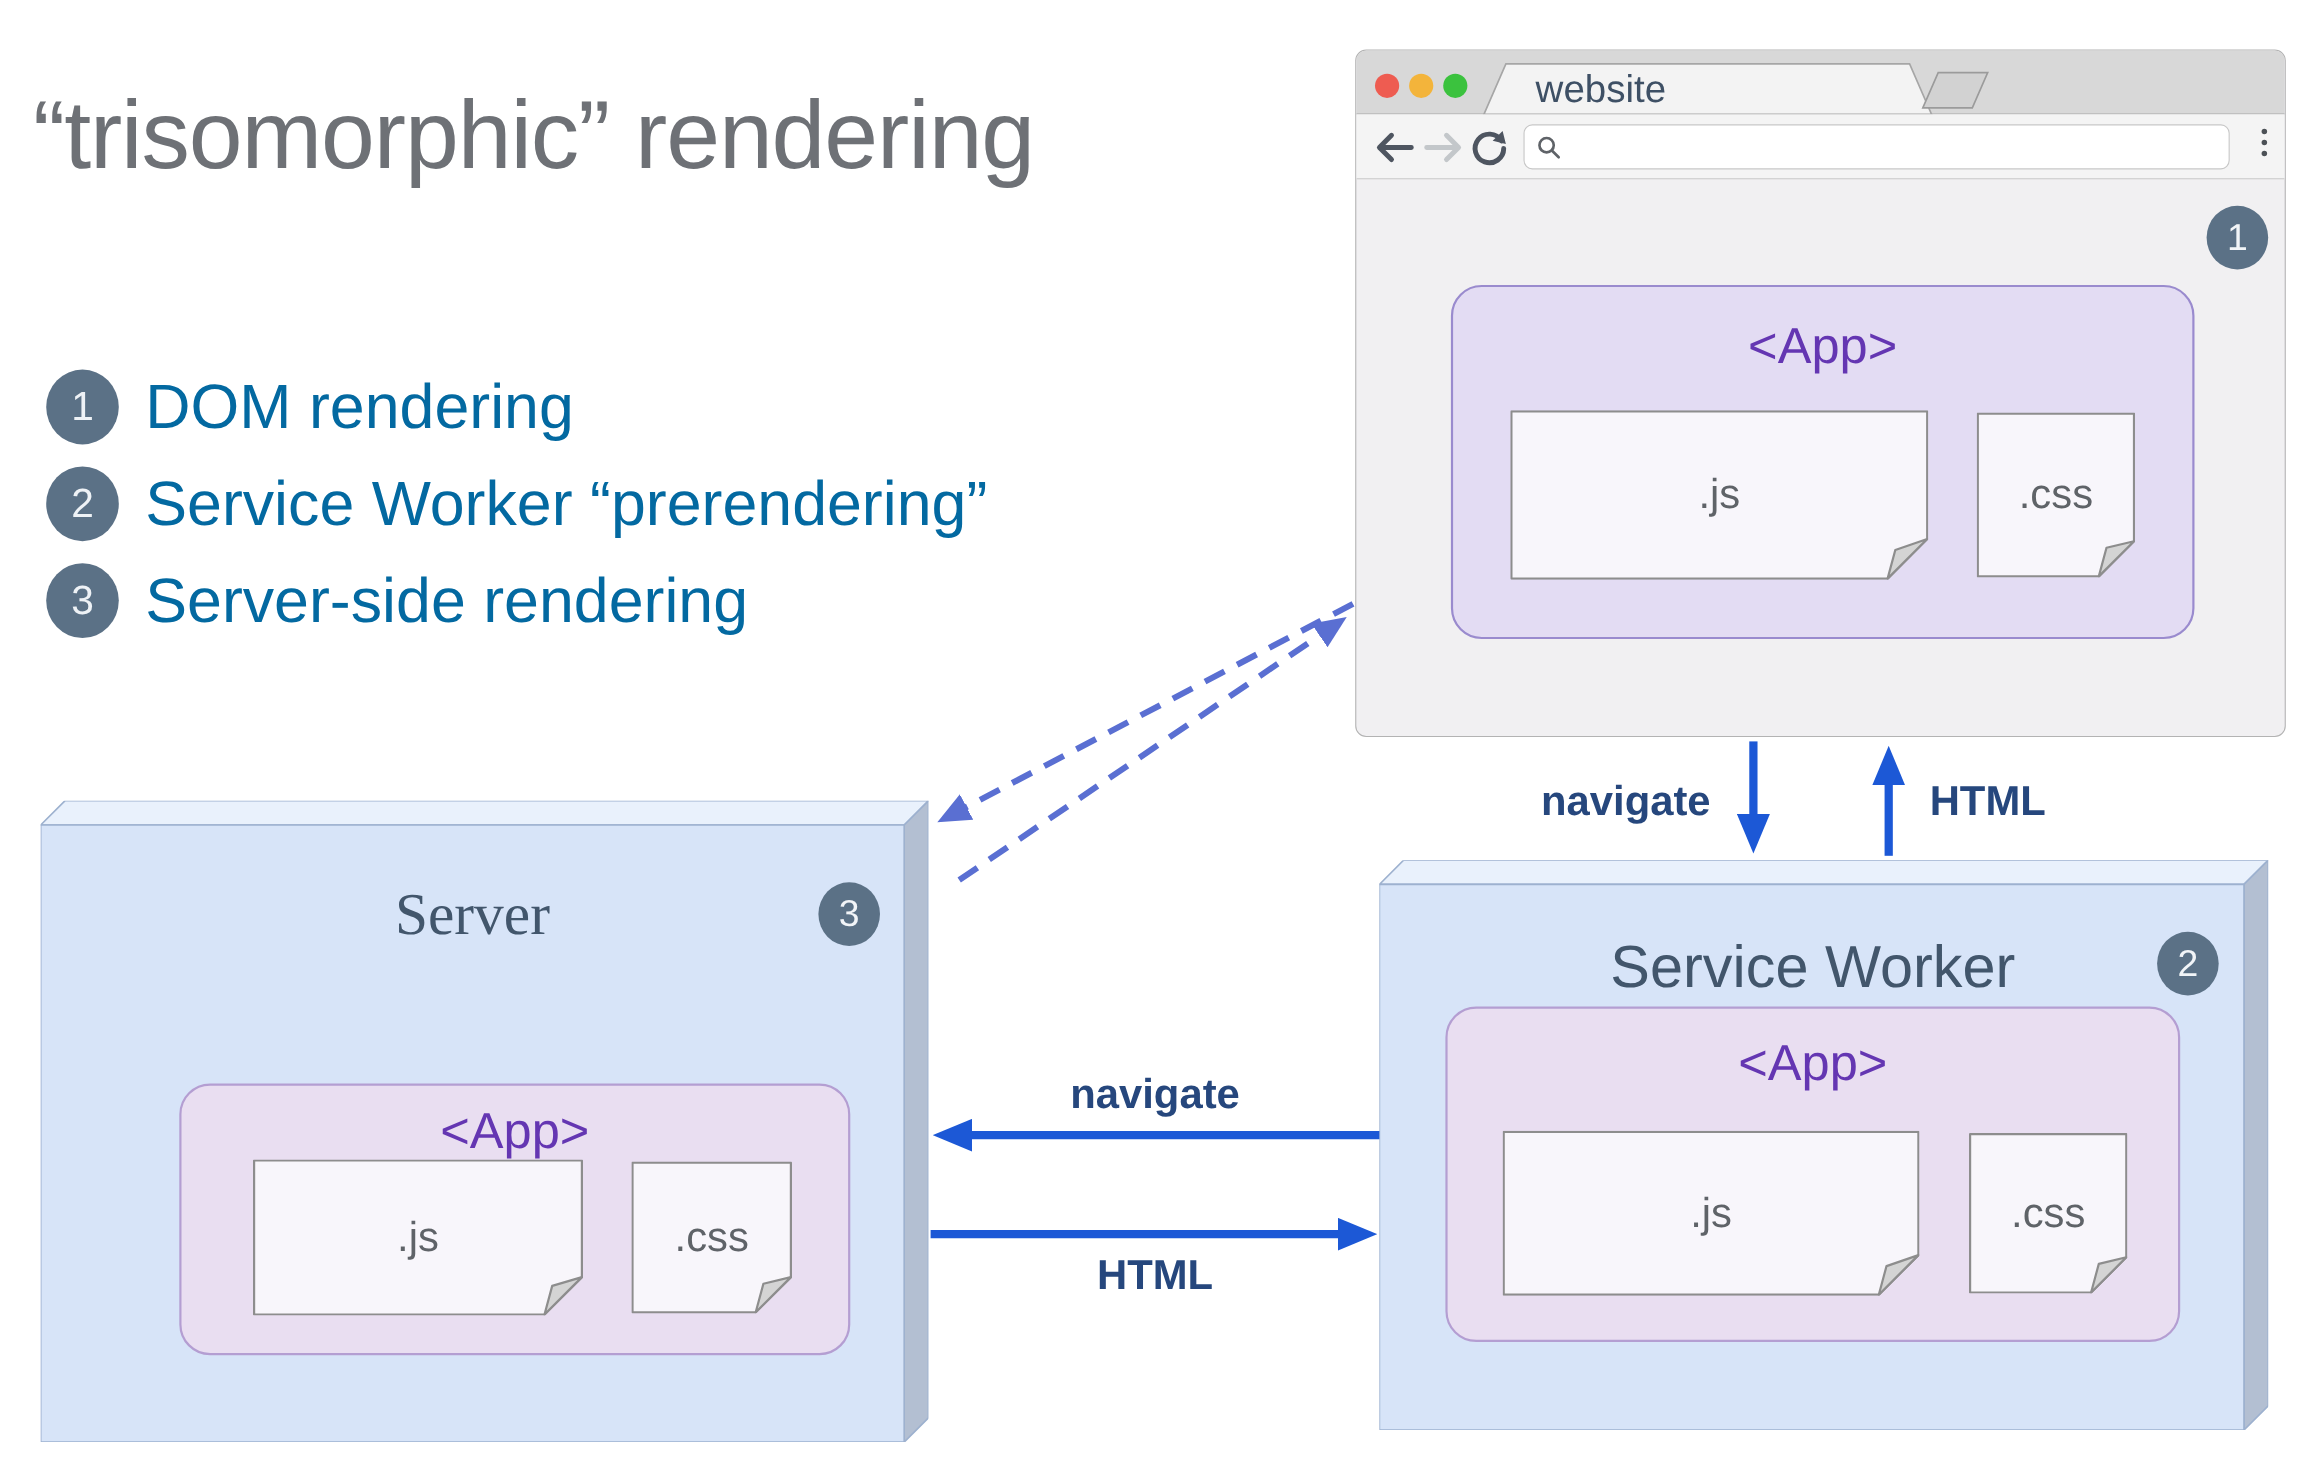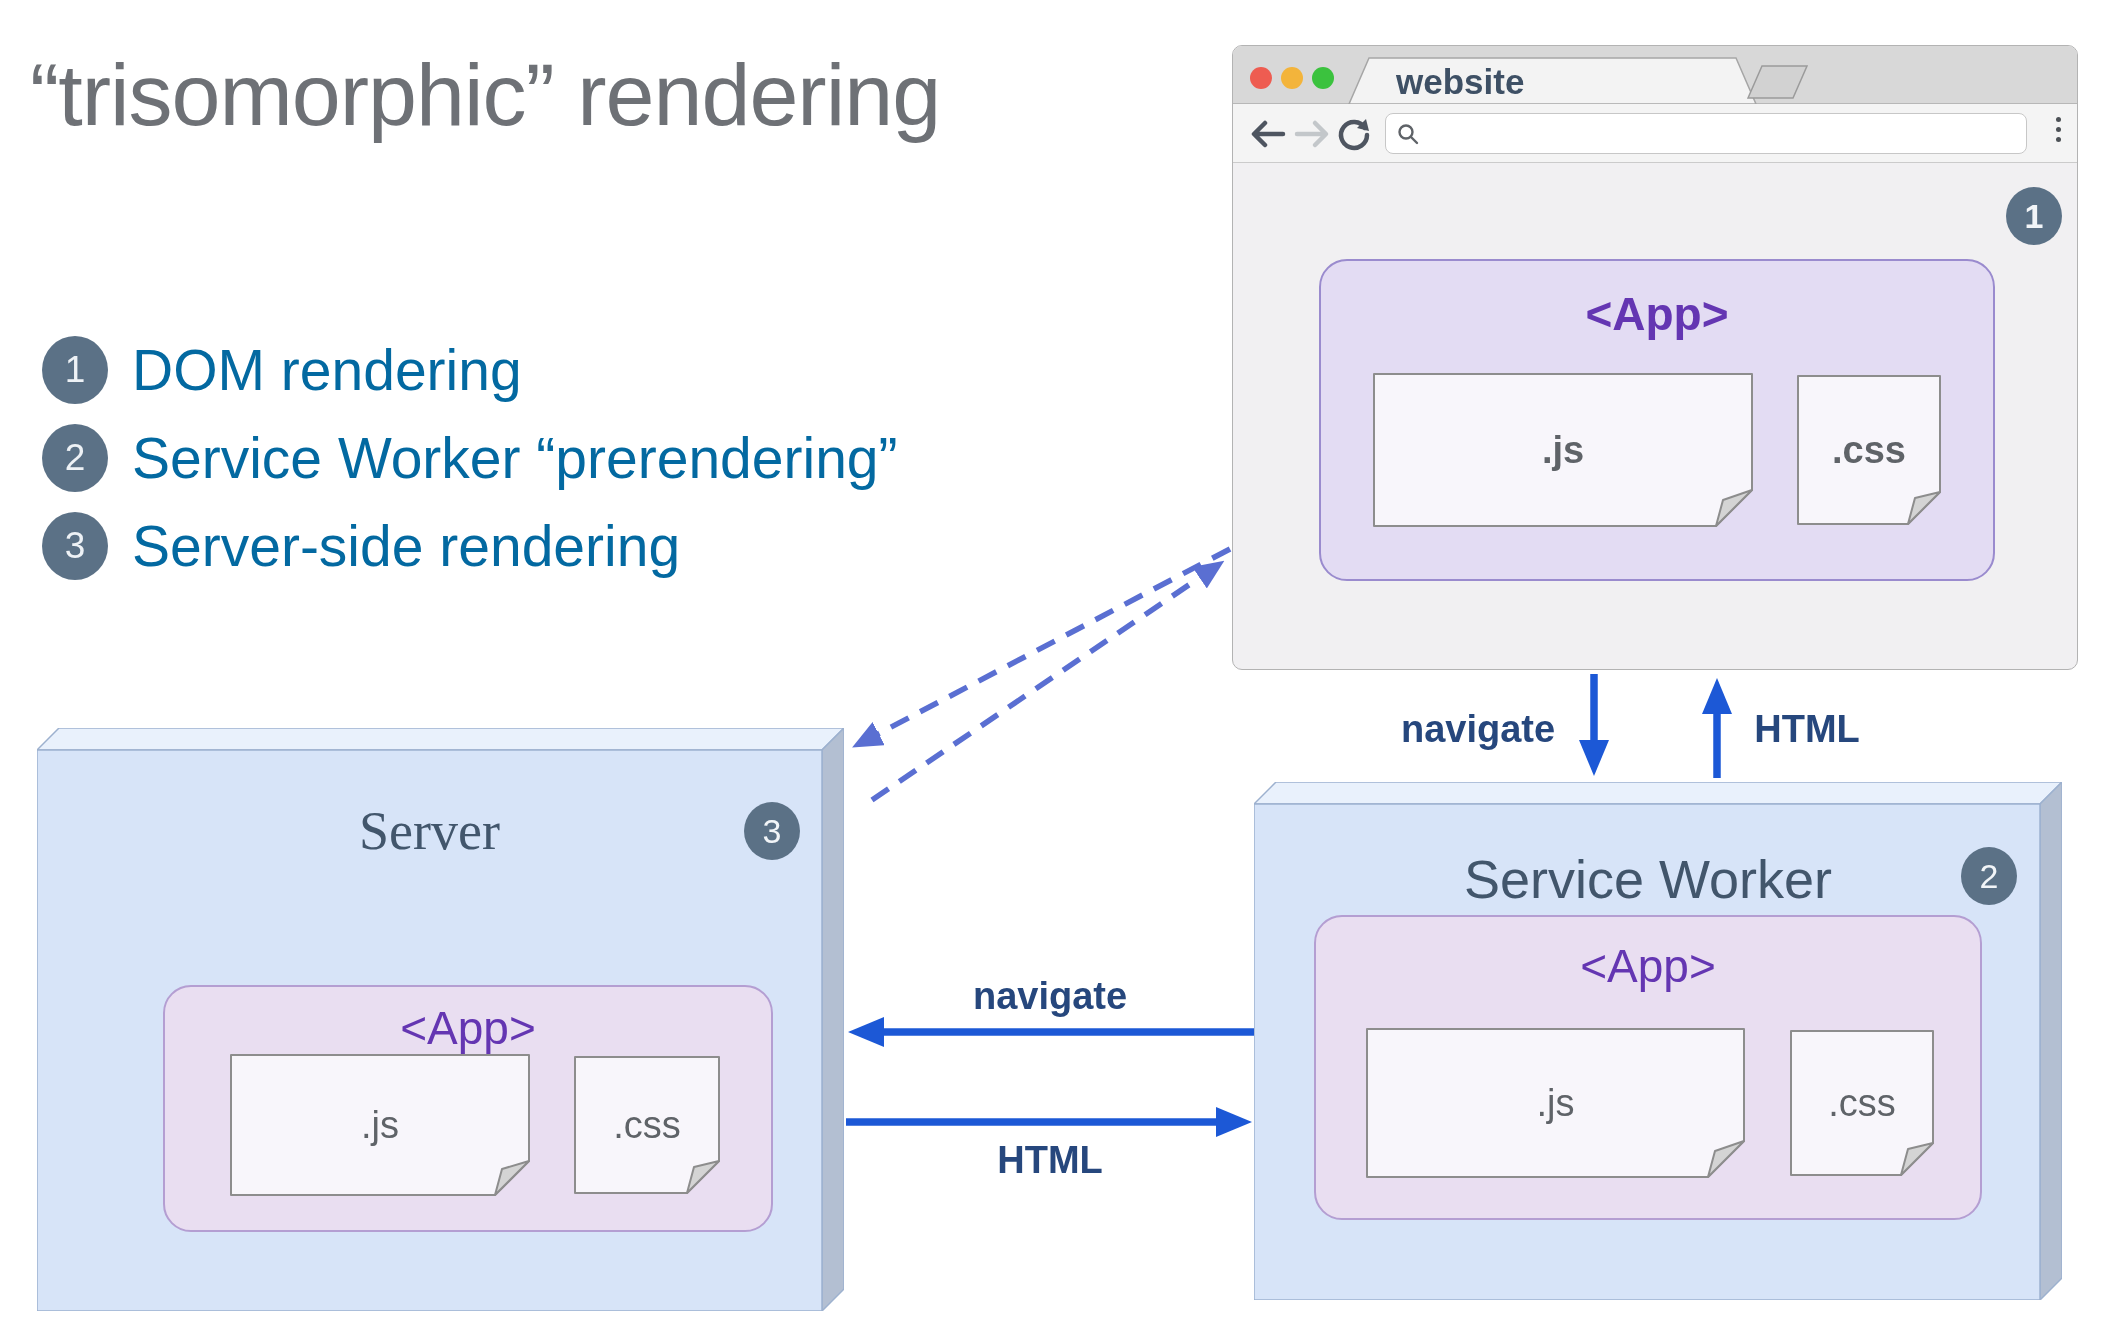--- a/index.html
+++ b/index.html
@@ -1,30 +1,30 @@
 <!DOCTYPE html>
 <html><head>
 <meta charset="utf-8">
 <style>
   * { margin:0; padding:0; box-sizing:border-box; }
   html,body { background:#ffffff; }
   body { font-family:"Liberation Sans", sans-serif; }
   .canvas { position:relative; width:2108px; height:1328px; background:#ffffff; overflow:hidden; }
 
   
-  .title { position:absolute; left:30px; top:44px; font-size:88px; color:#6e7176; letter-spacing:-1px; }
+  .title { position:absolute; left:30px; top:72px; font-size:88px; color:#6e7176; letter-spacing:-1px; }
   .subtitle { position:absolute; left:33px; top:222px; font-size:54px; color:#42566c; }
   .legend-item { position:absolute; left:42px; display:flex; align-items:center; height:68px; }
   .legend-circle { width:66px; height:68px; border-radius:50%; background:#5b7186; color:#eef2f6;
                    display:flex; align-items:center; justify-content:center; font-size:37px; flex:0 0 auto; }
   .legend-label { margin-left:24px; font-size:57px; color:#0369a1; white-space:nowrap; }
 
   
   .browser { position:absolute; left:1232px; top:45px; width:846px; height:625px;
-             border:1.5px solid #b3b3b3; border-radius:10px; background:#f1f0f2; overflow:hidden;font-weight:bold; }
+             border:1.5px solid #b3b3b3; border-radius:10px; background:#f1f0f2; overflow:hidden; }
   .tabbar { position:relative; height:58px; background:#d8d8d8; border-bottom:1px solid #b7b7b7; }
   .tlight { position:absolute; top:21px; width:22px; height:22px; border-radius:50%; }
   .tab-svg { position:absolute; left:0; top:0; }
   .tab-label { position:absolute; left:163px; top:16px; font-size:35px; color:#3e5065; }
   .toolbar { position:relative; height:59px; background:#f4f4f4; border-bottom:1px solid #cbcbcb; }
   .nav-ic { position:absolute; top:13px; }
   .urlbar { position:absolute; left:152px; top:9px; width:642px; height:41px; background:#ffffff;
             border:1.5px solid #c7c7c7; border-radius:8px; }
   .kebab { position:absolute; right:16px; top:13px; display:flex; flex-direction:column; gap:5px; align-items:center; }
   .kebab b { width:5px; height:5px; border-radius:50%; background:#4c5156; }

